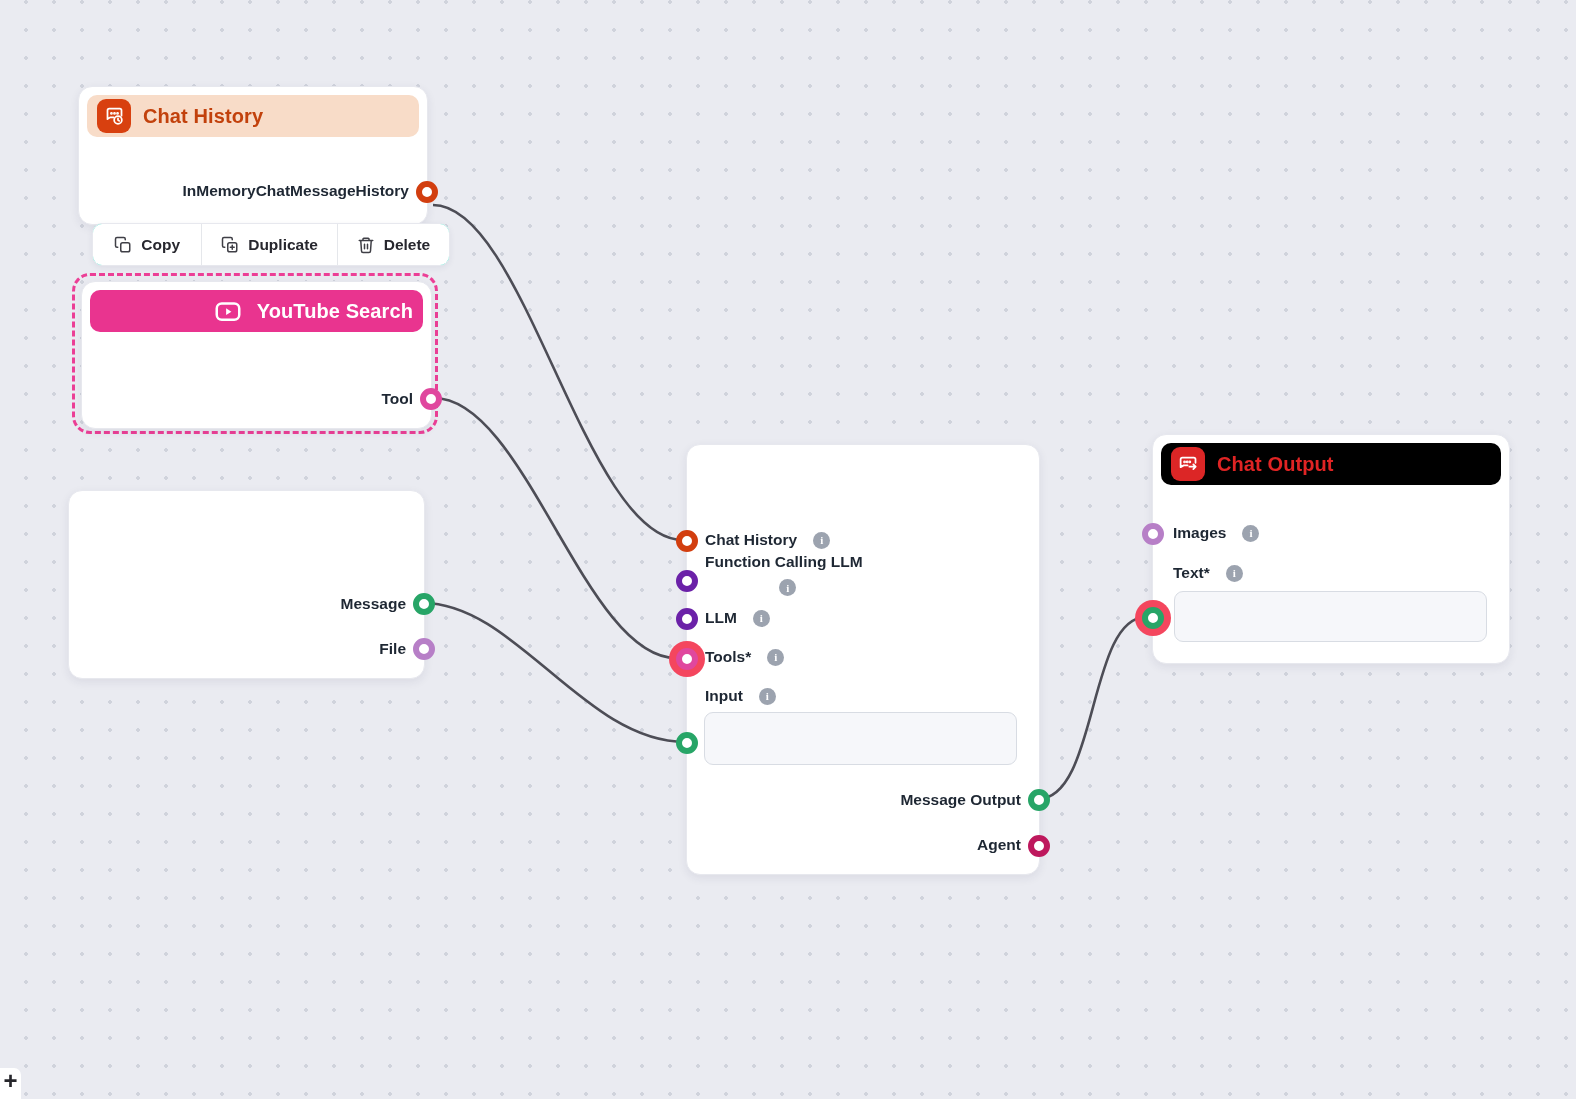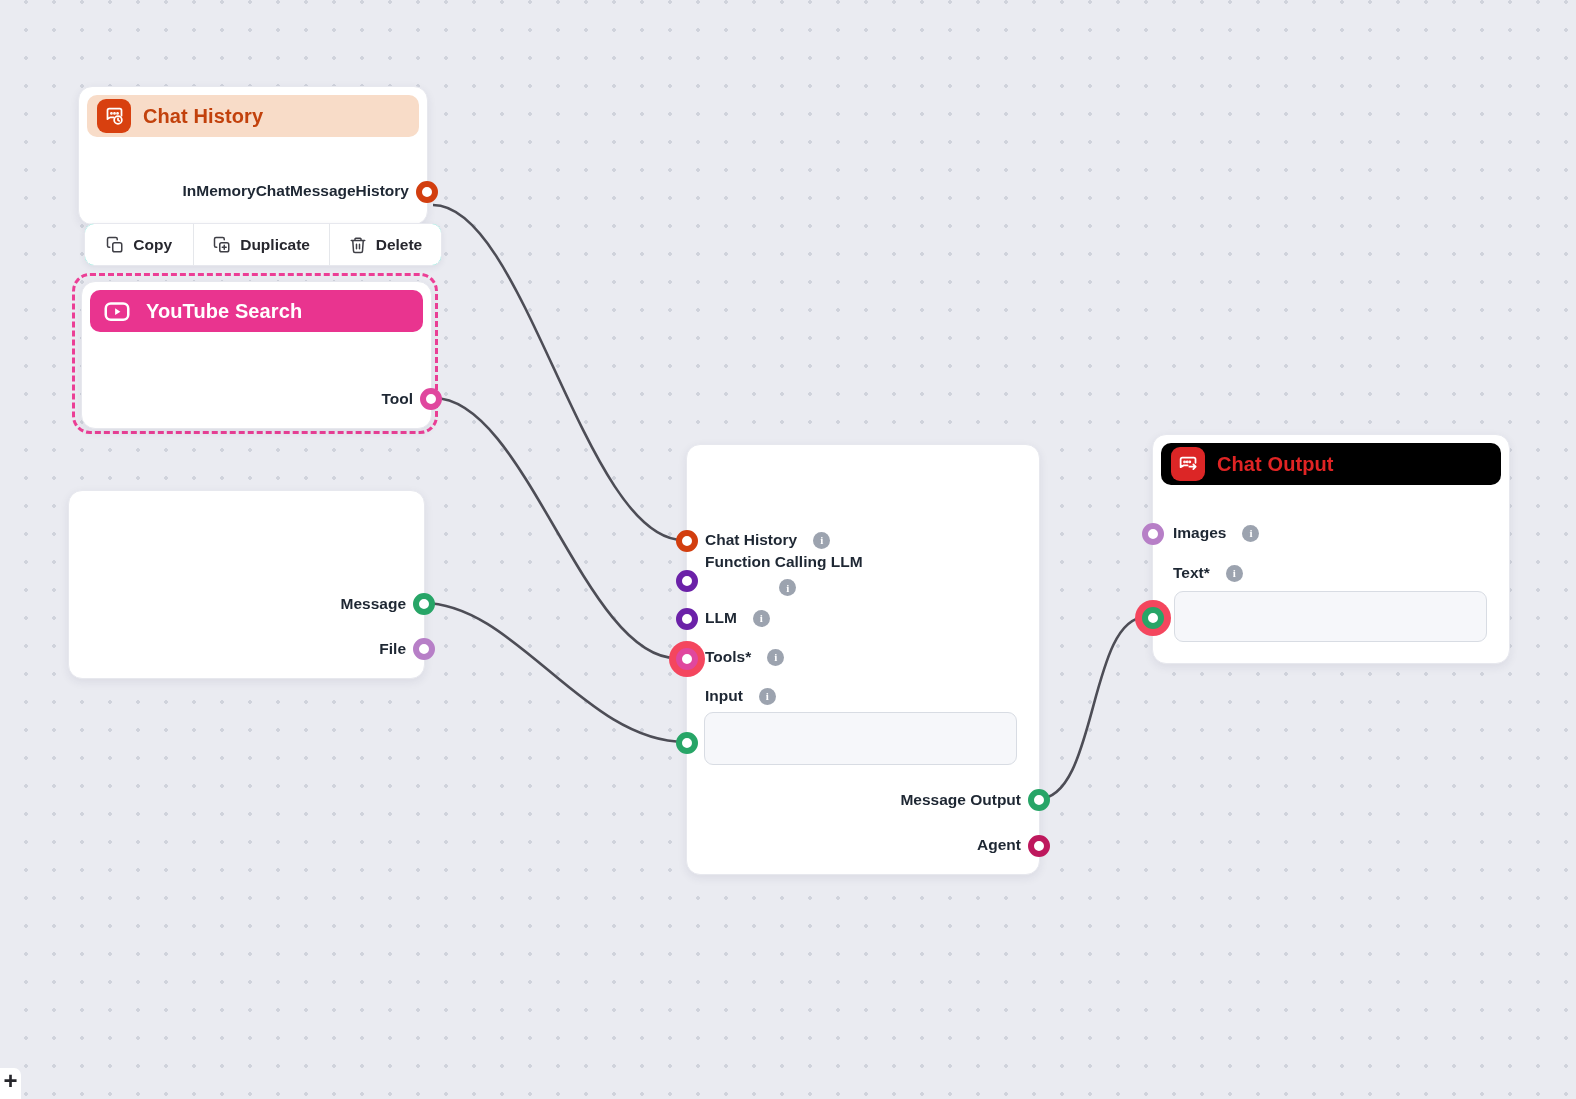--- a/index.html
+++ b/index.html
@@ -37,21 +37,21 @@
     justify-content:center;margin-left:8px;flex:0 0 auto;font-family:"Liberation Serif",serif;
   }
   .text-field{
     position:absolute;background:#F6F7FA;border:1px solid #D8DCE3;border-radius:9px;
     font-size:15px;color:#1E2733;padding:6px 10px;box-sizing:border-box;outline:none;
   }
   
   #chat-history-node{left:78px;top:86px;width:348px;height:137px;}
   
   #node-toolbar{
-    position:absolute;left:84px;top:223px;width:356px;height:41px;background:#5eead4;
+    position:absolute;left:92px;top:223px;width:356px;height:41px;background:#5eead4;
     border:1px solid #E7E8EE;border-radius:10px;display:flex;align-items:stretch;
     z-index:2;box-shadow:0 2px 6px rgba(40,40,80,.07);overflow:hidden;
   }
   .tb-btn{
     display:flex;align-items:center;justify-content:center;gap:9px;cursor:pointer;
     font-size:15.5px;font-weight:600;color:#27272E;background:#fff;border:none;
   }
   .tb-sep{width:1px;background:#E5E7EB;}
   
   #youtube-sel{position:absolute;left:72px;top:273px;width:366px;height:161px;
@@ -123,21 +123,21 @@
     <svg width="18" height="18" viewBox="0 0 24 24" fill="none" stroke="#3F3F46" stroke-width="2" stroke-linecap="round" stroke-linejoin="round">
       <path d="M3 6h18M8 6V4a1 1 0 0 1 1-1h6a1 1 0 0 1 1 1v2M19 6l-1 14a2 2 0 0 1-2 2H8a2 2 0 0 1-2-2L5 6"></path>
       <path d="M10 11v6M14 11v6"></path>
     </svg>
     <span>Delete</span>
   </button>
 </div>
 
 <div id="youtube-sel"></div>
 <div class="node" id="youtube-node">
-  <div class="node-header" style="background:#E9348F;color:#fff;">
+  <div class="node-header" style="background:#E9348F;color:#fff;justify-content:flex-end;">
     <span class="node-icon" style="background:transparent;">
       <svg width="30" height="30" viewBox="0 0 24 24" fill="none" stroke="#fff" stroke-width="2" stroke-linecap="round" stroke-linejoin="round">
         <rect x="3" y="6" width="18" height="13" rx="4"></rect>
         <path d="M10.5 9.8l4.2 2.7-4.2 2.7z" fill="#fff" stroke="none"></path>
       </svg>
     </span>
     <span>YouTube Search</span>
   </div>
   <div class="out-row" style="top:108px;">
     <span class="row-label">Tool</span>

